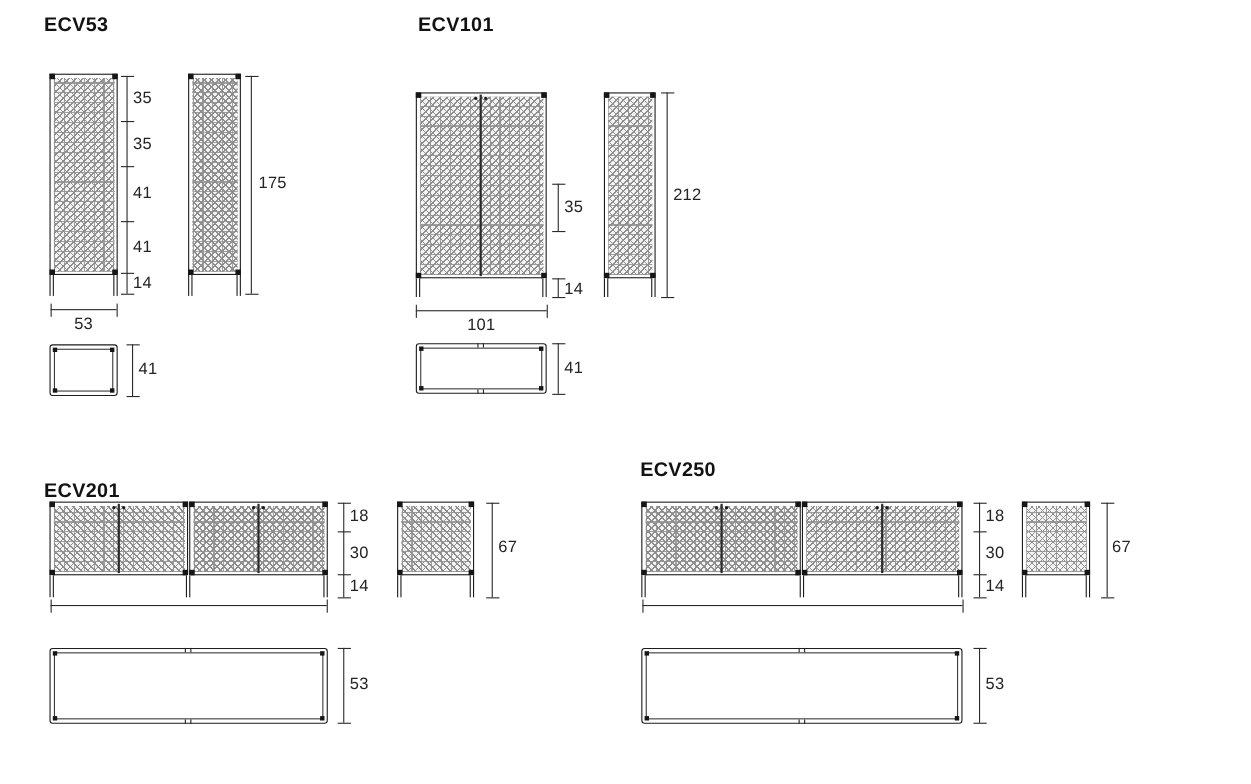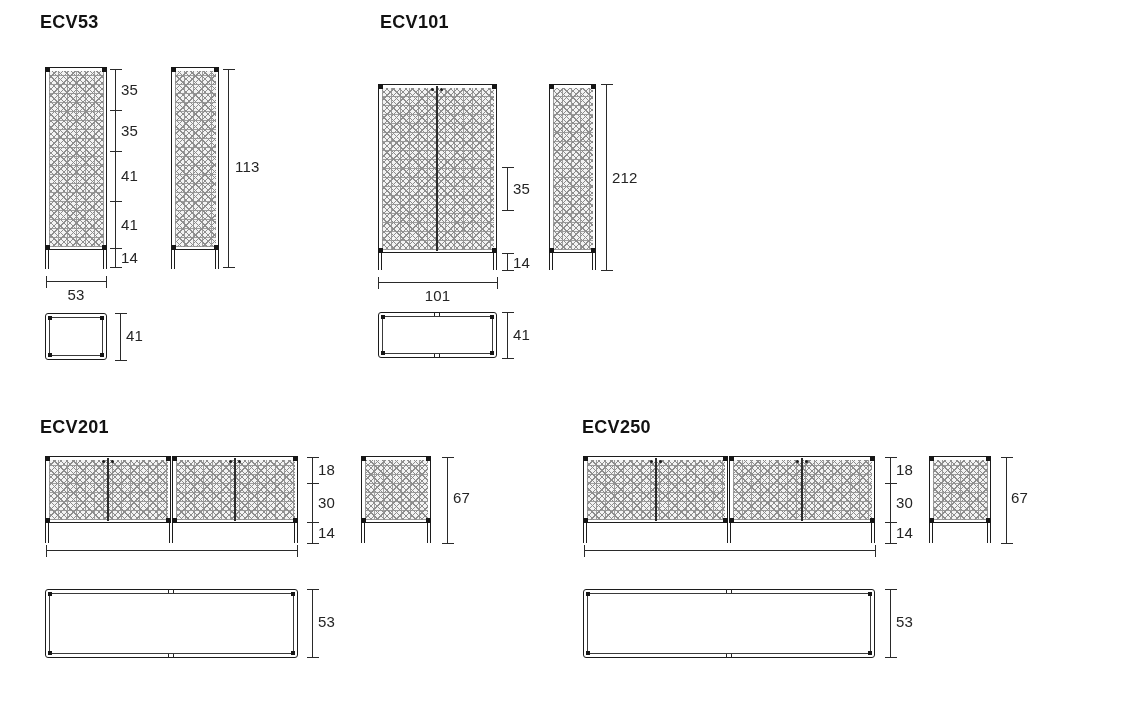--- a/index.html
+++ b/index.html
@@ -76,21 +76,21 @@
     <b class="cnr bl"></b>
     <b class="cnr br"></b>
   </div>
   <div class="leg" style="left:171px;top:250px;height:19px"></div>
   <div class="leg" style="left:215px;top:250px;height:19px"></div>
 
   <div class="vdim" style="left:228px;top:69px;height:198px">
     <i style="top:0"></i>
       <i style="top:198px"></i>
   </div>
-  <span class="dl" style="left:235px;top:159px">113</span>
+  <span class="dl" style="left:235px;top:159px">175</span>
 
   <div class="topv" style="left:45px;top:313px;width:62px;height:47px">
     <div class="ti"></div>
     <b class="dot" style="left:2px;top:2px"></b>
     <b class="dot" style="right:2px;top:2px"></b>
     <b class="dot" style="left:2px;bottom:2px"></b>
     <b class="dot" style="right:2px;bottom:2px"></b>
   </div>
   <div class="vdim" style="left:120px;top:313px;height:47px">
     <i style="top:0"></i>
@@ -154,21 +154,21 @@
     <b class="dot" style="right:2px;bottom:2px"></b>
     <span class="seam" style="left:55px;top:-1px"></span>
     <span class="seam" style="left:55px;bottom:-1px"></span>
   </div>
   <div class="vdim" style="left:507px;top:312px;height:46px">
     <i style="top:0"></i>
       <i style="top:46px"></i>
   </div>
   <span class="dl" style="left:513px;top:327px">41</span>
 
-  <span class="ttl" style="left:40px;top:418px">ECV201</span>
+  <span class="ttl" style="left:40px;top:437px">ECV201</span>
 
   <div class="panel" style="left:45px;top:456px;width:126px;height:67px">
     <div class="lat"></div>
     <div class="split" style="left:61px"></div>
     <b class="knob" style="left:56px"></b>
     <b class="knob" style="left:65px"></b>
     <b class="cnr tl"></b>
     <b class="cnr tr"></b>
     <b class="cnr bl"></b>
     <b class="cnr br"></b>

